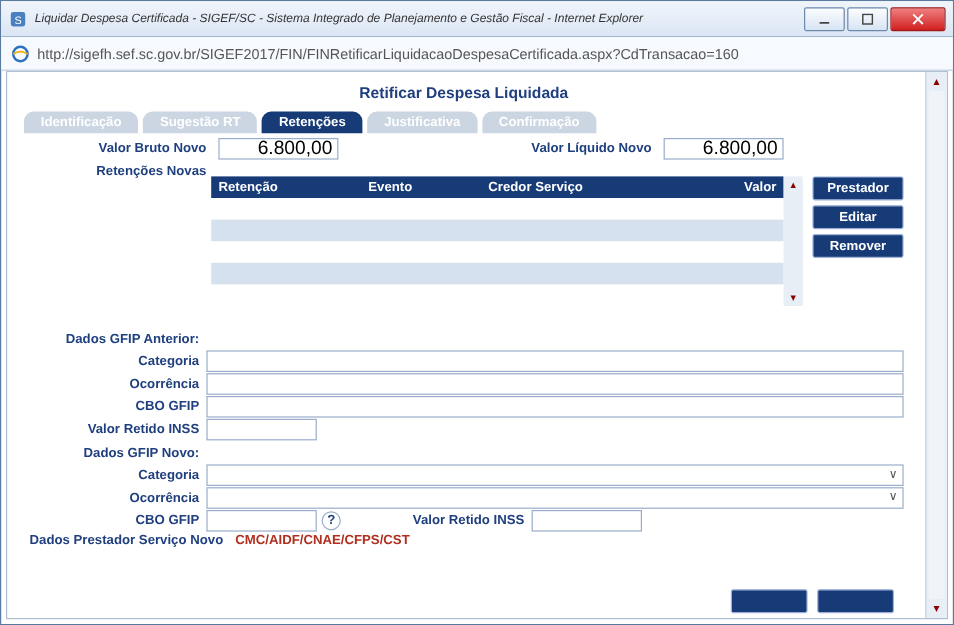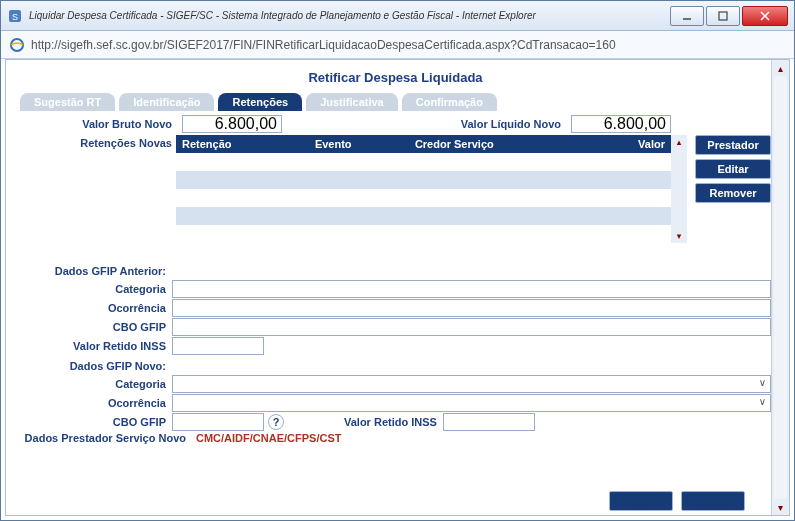--- a/index.html
+++ b/index.html
@@ -16,21 +16,21 @@
   .winbtn.close { width: 46px; background: linear-gradient(#f08080,#d02020); color:#fff; border-color:#a01818; }
   .winbtn.close svg line { stroke:#fff; }
 
   
   .urlbar { height: 28px; display:flex; align-items:center; padding: 0 8px; border-bottom: 1px solid #c0cee0; background:#f6f9fd; }
   .urlbar .ieicon { width:16px; height:16px; margin-right:6px; }
   .urlbar input { flex:1; border:none; background:transparent; font-size:12px; color:#555; outline:none; }
 
   
   .content { position: absolute; top: 58px; left: 4px; right: 4px; bottom: 4px; border: 1px solid #b0bfd0; background: #fff; display:flex; }
-  .page-scroll { flex:1; padding: 6px 0 6px 14px; position: relative; overflow: hidden; }
+  .page-scroll { flex:1; padding: 6px 18px 6px 14px; position: relative; overflow: hidden; }
   .vscroll { width: 18px; background: #e8eef6; border-left:1px solid #c5d2e0; position: relative; }
   .vscroll .up, .vscroll .down { position:absolute; left:0; right:0; height:16px; display:flex; align-items:center; justify-content:center; color:#8a0000; font-size:10px; }
   .vscroll .up { top:0; }
   .vscroll .down { bottom:0; }
   .vscroll .track { position:absolute; top:16px; bottom:16px; left:2px; right:2px; background:#f0f4f9; }
 
   .page-title { text-align:center; color:#1f3f7f; font-weight:bold; font-size:13px; padding: 4px 0 8px; }
 
   
   .tabs { display:flex; gap:4px; margin-bottom:4px; }
@@ -125,40 +125,40 @@
     </span>
     <input type="text" value="http://sigefh.sef.sc.gov.br/SIGEF2017/FIN/FINRetificarLiquidacaoDespesaCertificada.aspx?CdTransacao=160" style="">
   </div>
 
   <div class="content">
     <div class="page-scroll">
 
       <div class="page-title">Retificar Despesa Liquidada</div>
 
       <div class="tabs">
+        <div class="tab">Identificação</div>
         <div class="tab">Sugestão RT</div>
-        <div class="tab">Identificação</div>
         <div class="tab active">Retenções</div>
         <div class="tab">Justificativa</div>
         <div class="tab">Confirmação</div>
       </div>
 
       <div class="toprow">
         <span class="lbl" style="width:152px; text-align:right;">Valor Bruto Novo</span>
         <input class="numbox w100" value="6.800,00" style="">
         <span style="flex:1"></span>
         <span class="lbl">Valor Líquido Novo</span>
         <input class="numbox w100" value="6.800,00" style="">
         <span style="width:90px"></span>
       </div>
 
       <div class="retn-label-row" style="align-items:flex-start; gap:4px;">
         <span class="lbl" style="width:152px; text-align:right; padding-top:2px;">Retenções Novas</span>
 
-        <div class="table-wrap" style="flex:1;">
+        <div class="table-wrap" style="flex:1;margin-top:12px;">
           <div class="table-area">
             <div style="display:flex;">
               <div style="flex:1;">
                 <div class="thead">
                   <div class="c1">Retenção</div>
                   <div class="c2">Evento</div>
                   <div class="c3">Credor Serviço</div>
                   <div class="c4">Valor</div>
                 </div>
                 <div class="tbody">

